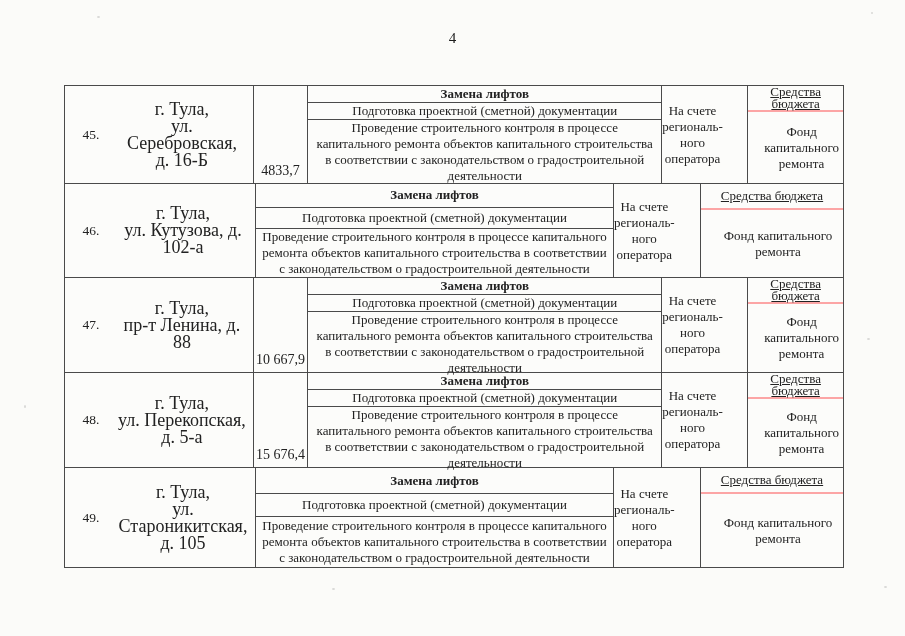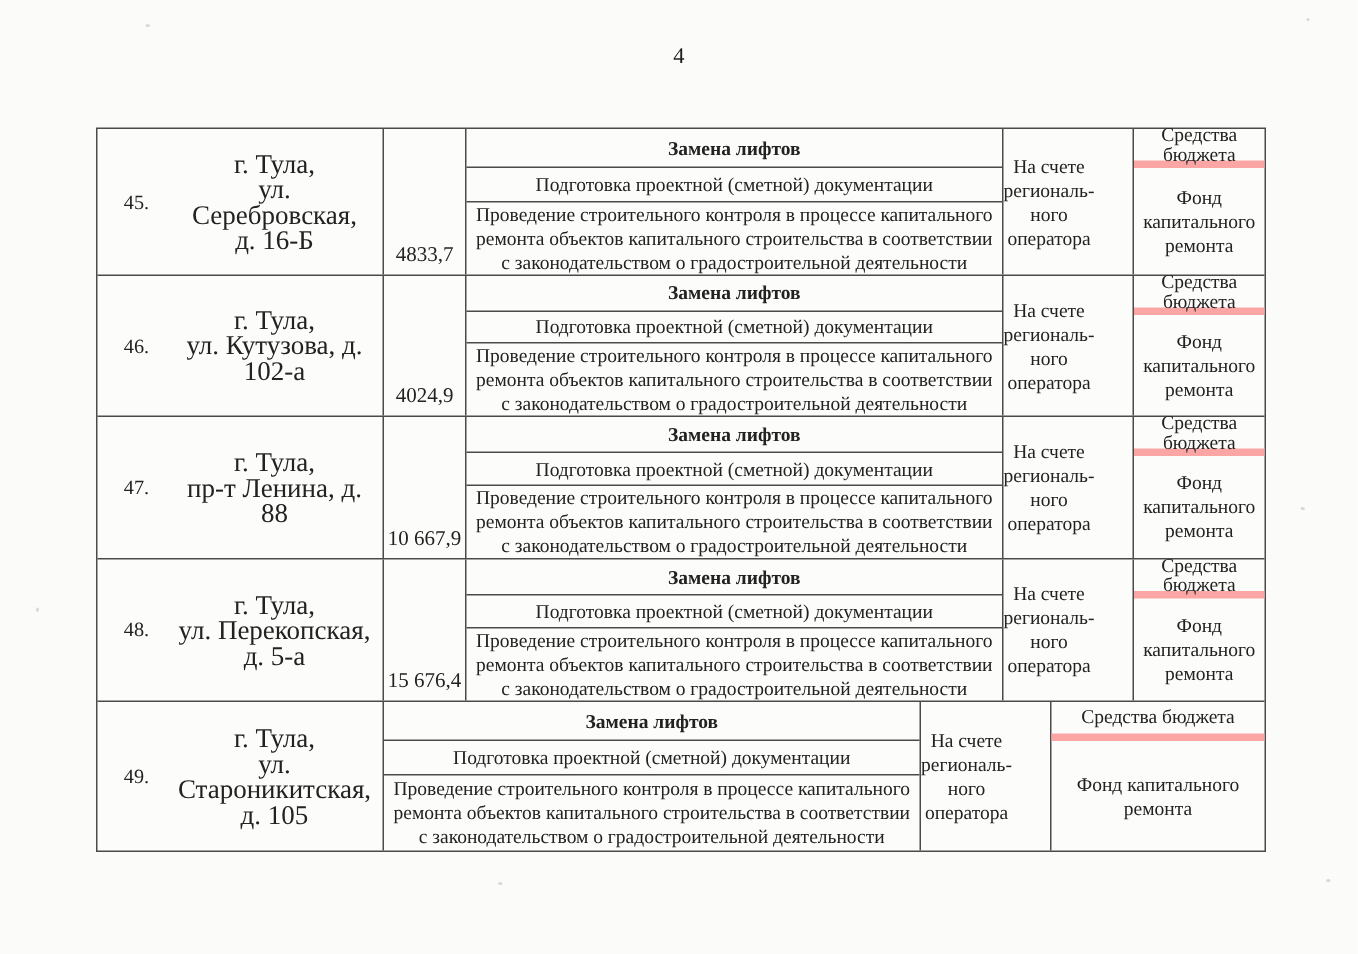--- a/index.html
+++ b/index.html
@@ -83,22 +83,22 @@
   .cell-funds{
     flex:1;
     display:flex;flex-direction:column;
   }
   .fund{
     box-sizing:border-box;
     text-align:center;
     display:flex;align-items:center;justify-content:center;
     padding:0 4px;
   }
-  .fund.f1{height:26px;border-bottom:5px solid #fca5a5;line-height:12.5px;}
-  .fund.f2{flex:1;line-height:16px;}
+  .fund.f1{height:26px;border-bottom:2px solid #fca5a5;line-height:12.5px;text-decoration:underline;}
+  .fund.f2{flex:1;line-height:16px;margin-left:12px;}
   
   .speck{position:absolute;background:rgba(60,60,60,.18);border-radius:50%;}
   .s1{left:97px;top:16px;width:3px;height:2px;}
   .s2{left:871px;top:12px;width:2px;height:2px;}
   .s3{left:867px;top:338px;width:3px;height:2px;}
   .s4{left:24px;top:405px;width:2px;height:3px;}
   .s5{left:884px;top:586px;width:3px;height:2px;}
   .s6{left:332px;top:588px;width:3px;height:2px;}
 </style>
 </head>
@@ -134,23 +134,20 @@
       <div class="fund f2">Фонд капитального ремонта</div>
     </div>
   </div>
 
   <div class="block">
     <div class="cell cell-numaddr">
       <div class="num">46.</div>
       <div class="addr">г. Тула,
 ул. Кутузова, д. 102-а</div>
     </div>
-    <div class="cell cell-sum">
-      <span>4024,9</span>
-    </div>
     <div class="cell cell-works">
       <div class="work w1">Замена лифтов</div>
       <div class="work w2">Подготовка проектной (сметной) документации</div>
       <div class="work w3">Проведение строительного контроля в процессе капитального ремонта объектов капитального строительства в соответствии с законодательством о градостроительной деятельности</div>
     </div>
     <div class="cell cell-operator">
       <div class="op">На счете
 региональ-
 ного
 оператора</div>

